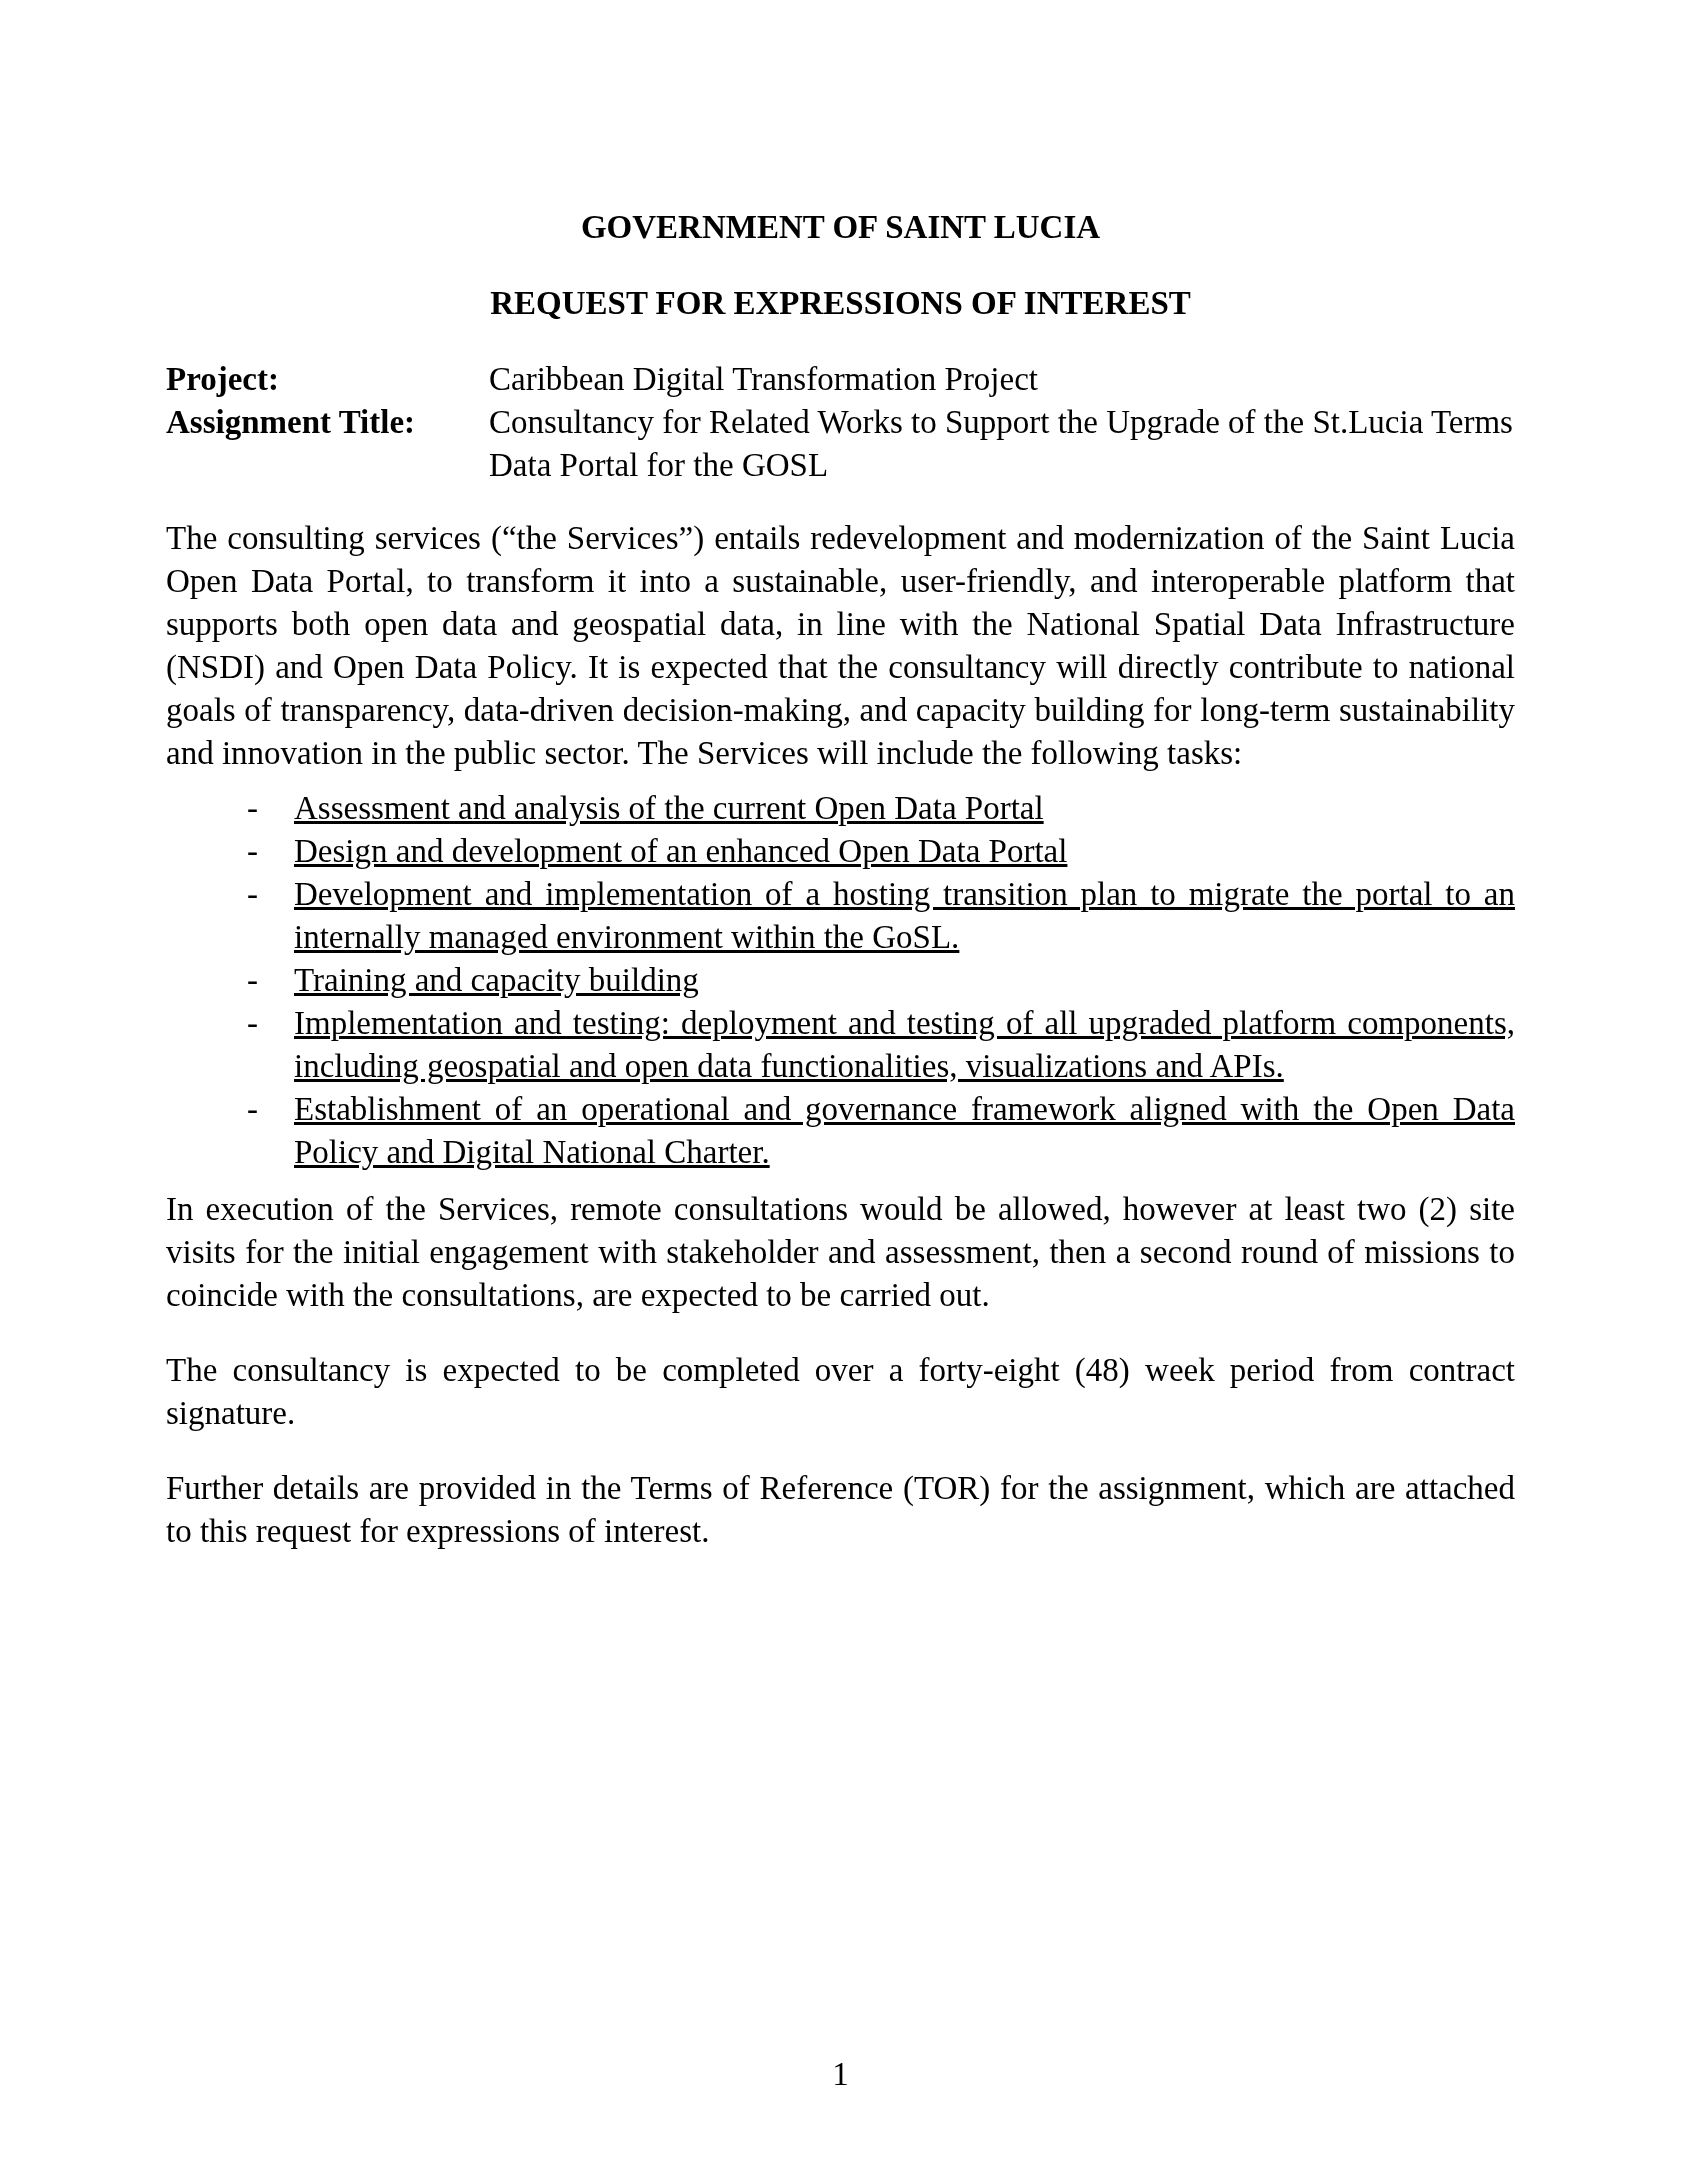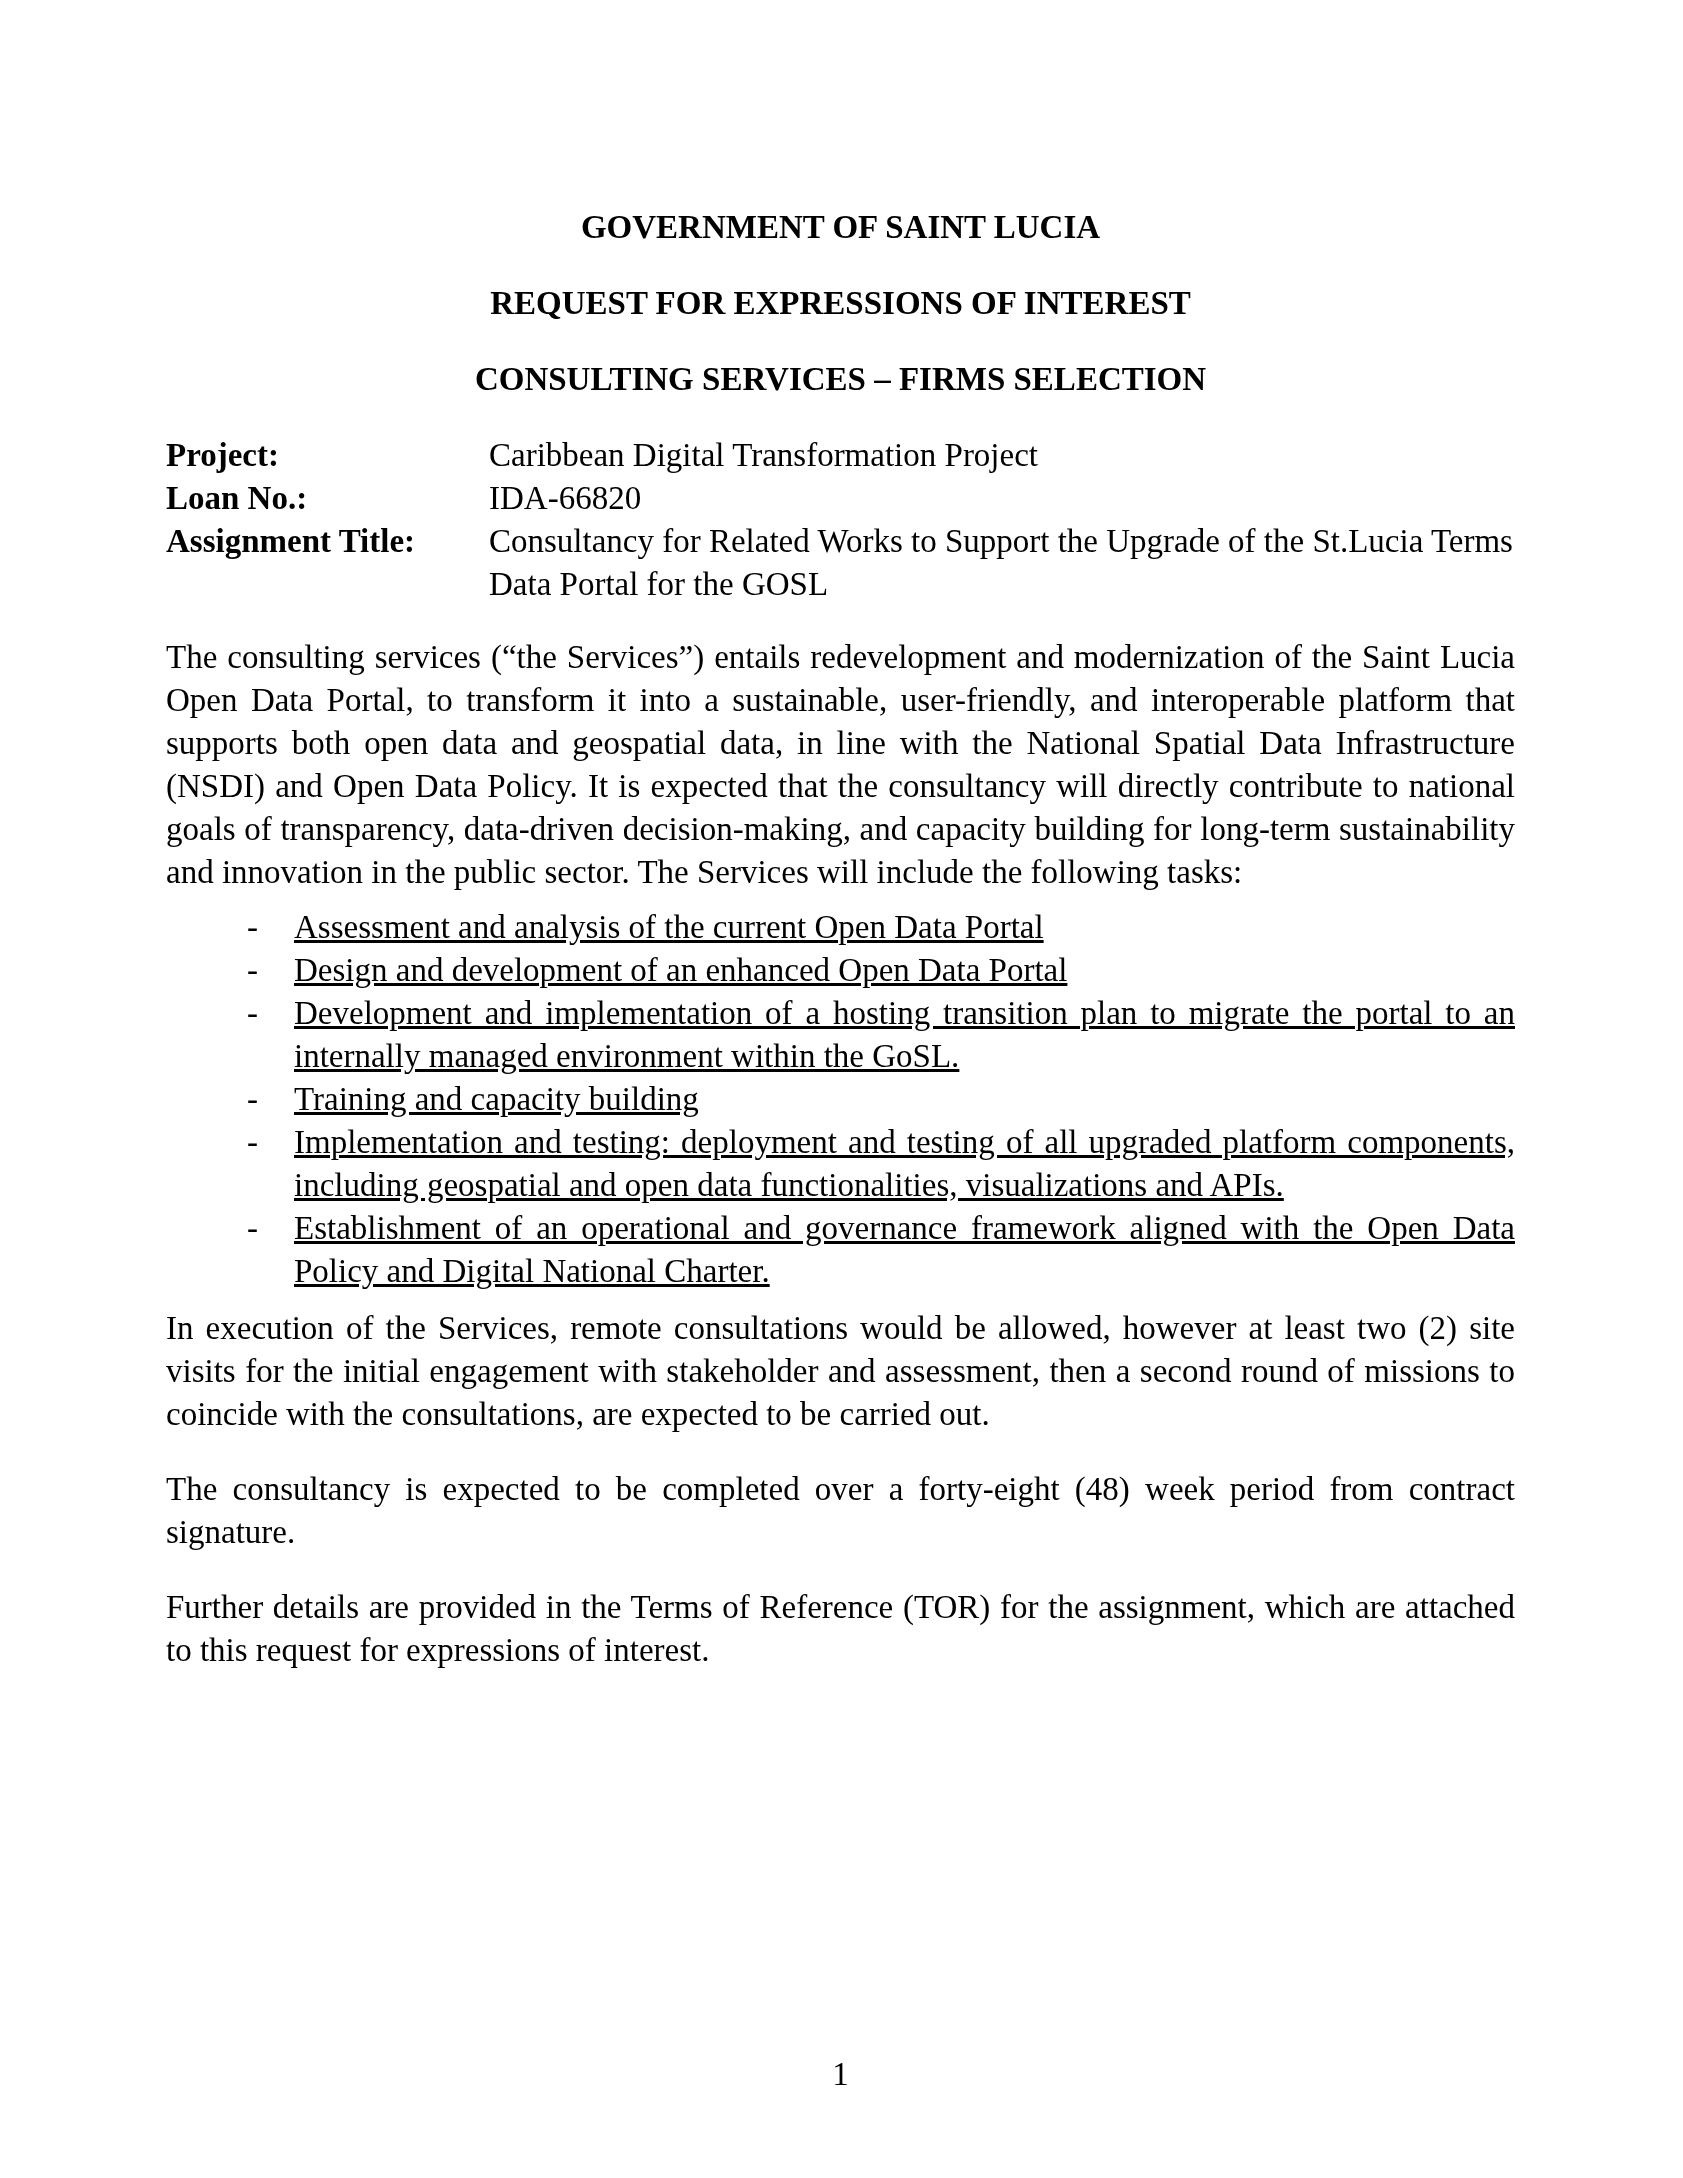--- a/index.html
+++ b/index.html
@@ -78,31 +78,26 @@
   }
 </style>
 </head>
 <body>
 
 <div class="page">
 
   <header>
     <p class="doc-heading">GOVERNMENT OF SAINT LUCIA</p>
     <p class="doc-heading">REQUEST FOR EXPRESSIONS OF INTEREST</p>
-    <p class="doc-heading">CONSULTING SERVICES – FIRMS SELECTION</p>
   </header>
 
   <section class="fields">
     <div class="field-row">
       <span class="field-label"><span class="bold">Project:</span><span></span></span>
       <span class="field-value">Caribbean Digital Transformation Project</span>
-    </div>
-    <div class="field-row">
-      <span class="field-label"><span class="bold">Loan No.:</span><span></span></span>
-      <span class="field-value">IDA-66820</span>
     </div>
     <div class="field-row">
       <span class="field-label"><span class="bold">Assignment Title:</span><span></span></span>
       <span class="field-value">Consultancy for Related Works to Support the Upgrade of the St.Lucia Terms Data Portal for the GOSL</span>
     </div>
   </section>
 
 
   <p class="para tight-bottom">The consulting services (“the Services”) entails redevelopment and modernization of the Saint Lucia Open Data Portal, to transform it into a sustainable, user-friendly, and interoperable platform that supports both open data and geospatial data, in line with the National Spatial Data Infrastructure (NSDI) and Open Data Policy. It is expected that the consultancy will directly contribute to national goals of transparency, data-driven decision-making, and capacity building for long-term sustainability and innovation in the public sector. The Services will include the following tasks:</p>
 

